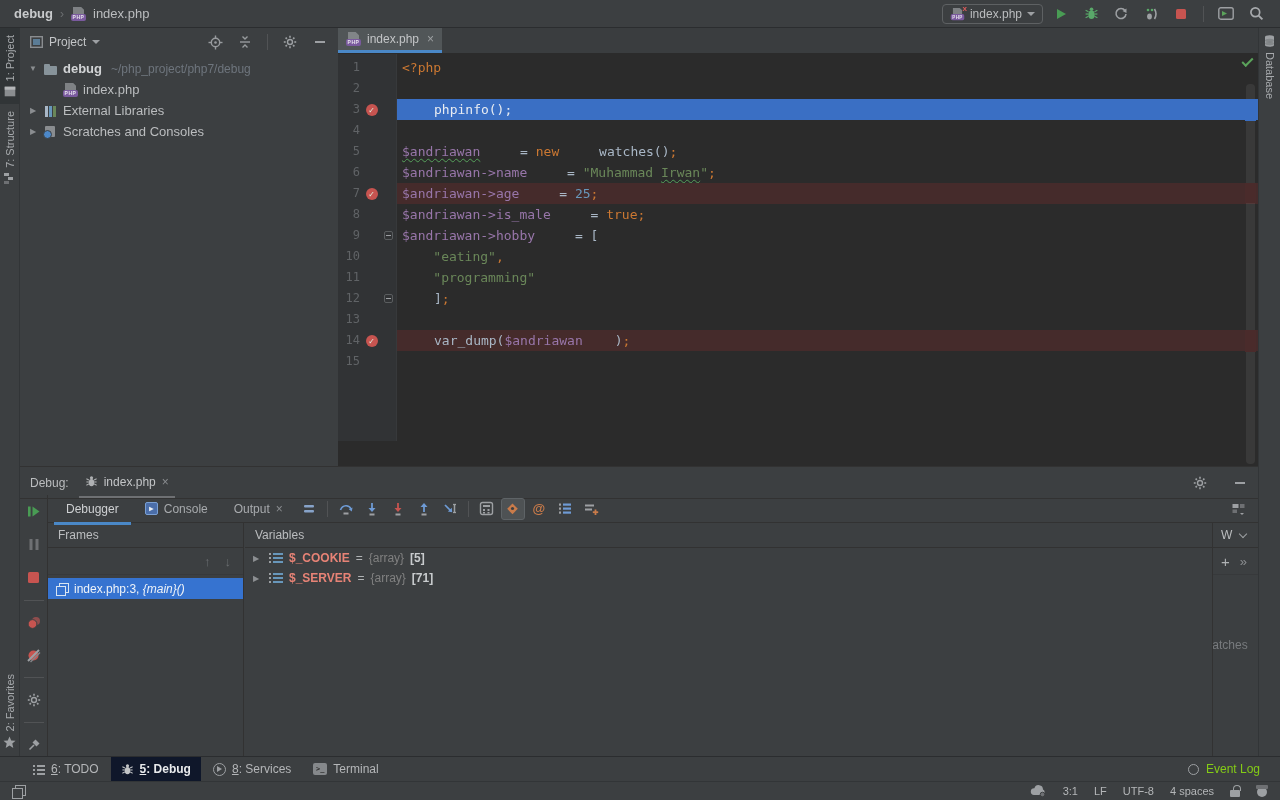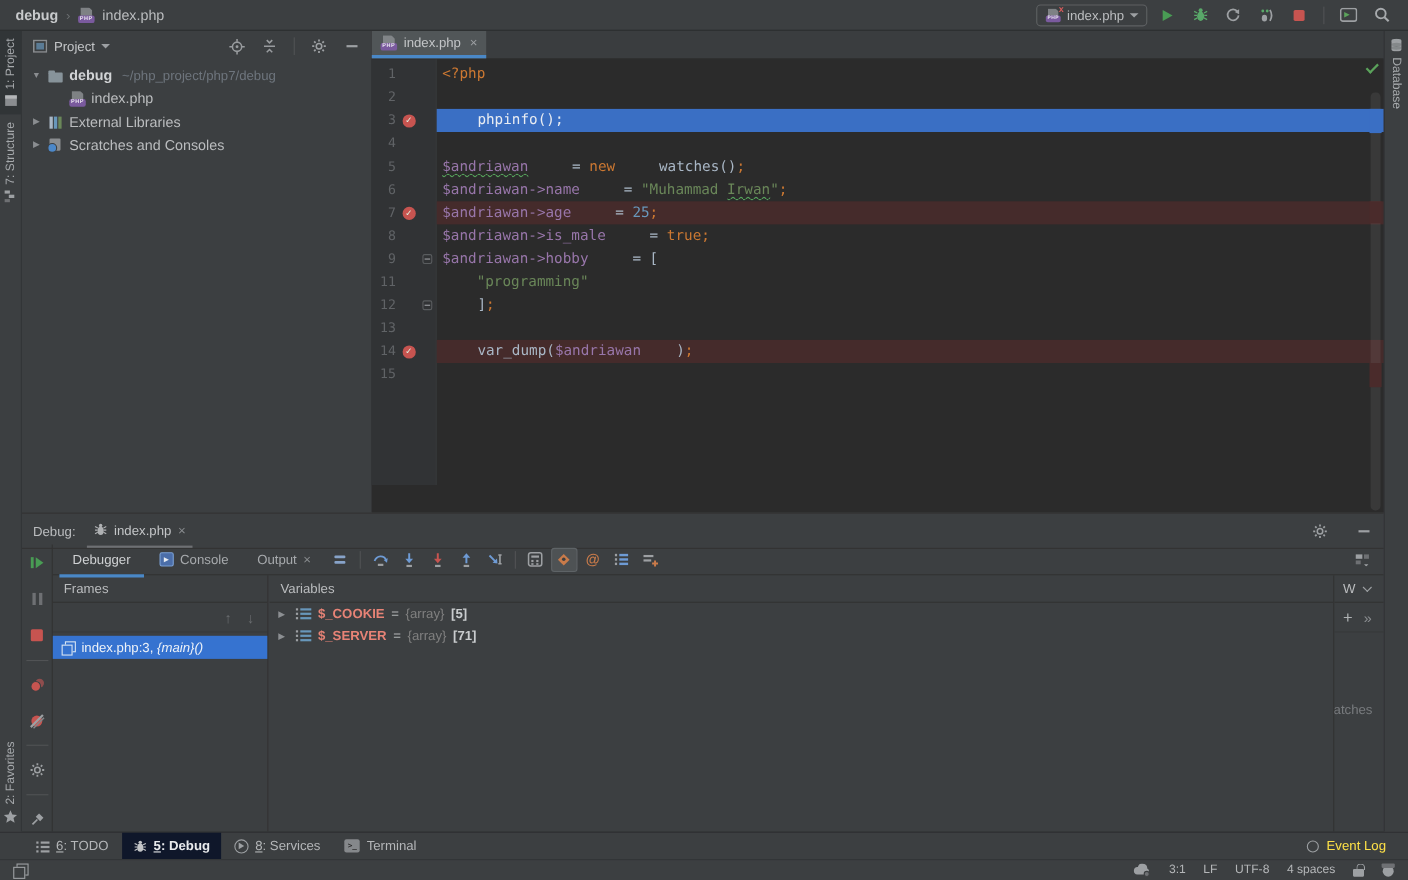--- a/index.html
+++ b/index.html
@@ -149,21 +149,21 @@
   .w-plus { font-size:15px; color:#AFB2B4; }
   .w-more { font-size:13px; color:#8A8D90; letter-spacing:-1px;}
   .watches-empty { position:absolute; top:115px; left:-28px; white-space:nowrap; color:#787B7E; font-size:12px;}
 
   
   .bottom-bar { position:absolute; left:0; bottom:19px; width:1280px; height:25px; background:#3C3F41;
     border-top:1px solid #2B2D2F; display:flex; align-items:center; padding-left:22px; gap:2px;}
   .bb-item { display:flex; align-items:center; gap:6px; height:100%; padding:0 10px; color:#B4B6B8; font-size:12px;}
   .bb-item.active { background:#0f172a; color:#E8EAEC; font-weight:bold;}
   .u { text-decoration:underline; }
-  .bb-right { margin-left:auto; display:flex; align-items:center; gap:7px; padding-right:20px; color:#fde047;}
+  .bb-right { margin-left:auto; display:flex; align-items:center; gap:7px; padding-right:20px; color:#84cc16;}
   .evlog-ic { width:11px; height:11px; border:1.6px solid #9DA0A3; border-radius:50%;}
   .todo-ic { position:relative; width:13px; height:11px;}
   .todo-ic::before{ content:""; position:absolute; left:5px; top:1px; width:8px; height:2px; background:#9DA0A3;
     box-shadow:0 4px 0 #9DA0A3, 0 8px 0 #9DA0A3;}
   .todo-ic::after{ content:""; position:absolute; left:1px; top:1px; width:2px; height:2px; background:#9DA0A3;
     box-shadow:0 4px 0 #9DA0A3, 0 8px 0 #9DA0A3;}
   .serv-ic { width:13px; height:13px; border:1.5px solid #9DA0A3; border-radius:50%; position:relative;}
   .serv-ic::after { content:""; position:absolute; left:3.5px; top:2.5px; width:0; height:0;
     border-left:5px solid #9DA0A3; border-top:3px solid transparent; border-bottom:3px solid transparent;}
   .term-ic { width:14px; height:12px; background:#85888B; border-radius:2px; color:#2B2B2B; font-size:7px;
@@ -391,20 +391,21 @@
     <div class="code-lines" id="code-lines">
         <div class="code-line"><div class="gut"><span class="ln">1</span><span class="bpcol"></span><span class="foldcol"></span></div><div class="codetxt"><span class="kw">&lt;?php</span></div></div>
         <div class="code-line"><div class="gut"><span class="ln">2</span><span class="bpcol"></span><span class="foldcol"></span></div><div class="codetxt"></div></div>
         <div class="code-line hl-exec"><div class="gut"><span class="ln">3</span><span class="bpcol"><span class="bp-dot">✓</span></span><span class="foldcol"></span></div><div class="codetxt"><span class="def">phpinfo()</span><span class="kw">;</span></div></div>
         <div class="code-line"><div class="gut"><span class="ln">4</span><span class="bpcol"></span><span class="foldcol"></span></div><div class="codetxt"></div></div>
         <div class="code-line"><div class="gut"><span class="ln">5</span><span class="bpcol"></span><span class="foldcol"></span></div><div class="codetxt"><span class="var typo">$andriawan</span><span class="def"> = </span><span class="kw">new</span><span class="def"> watches()</span><span class="kw">;</span></div></div>
         <div class="code-line"><div class="gut"><span class="ln">6</span><span class="bpcol"></span><span class="foldcol"></span></div><div class="codetxt"><span class="var">$andriawan-&gt;name</span><span class="def"> = </span><span class="str">"Muhammad </span><span class="str typo">Irwan</span><span class="str">"</span><span class="kw">;</span></div></div>
         <div class="code-line hl-bp"><div class="gut"><span class="ln">7</span><span class="bpcol"><span class="bp-dot">✓</span></span><span class="foldcol"></span></div><div class="codetxt"><span class="var">$andriawan-&gt;age</span><span class="def"> = </span><span class="num">25</span><span class="kw">;</span></div></div>
         <div class="code-line"><div class="gut"><span class="ln">8</span><span class="bpcol"></span><span class="foldcol"></span></div><div class="codetxt"><span class="var">$andriawan-&gt;is_male</span><span class="def"> = </span><span class="kw">true</span><span class="kw">;</span></div></div>
         <div class="code-line"><div class="gut"><span class="ln">9</span><span class="bpcol"></span><span class="foldcol"><span class="fold-mark"></span></span></div><div class="codetxt"><span class="var">$andriawan-&gt;hobby</span><span class="def"> = [</span></div></div>
+        <div class="code-line"><div class="gut"><span class="ln">10</span><span class="bpcol"></span><span class="foldcol"></span></div><div class="codetxt"><span class="str">    "eating"</span><span class="kw">,</span></div></div>
         <div class="code-line"><div class="gut"><span class="ln">11</span><span class="bpcol"></span><span class="foldcol"></span></div><div class="codetxt"><span class="str">    "programming"</span></div></div>
         <div class="code-line"><div class="gut"><span class="ln">12</span><span class="bpcol"></span><span class="foldcol"><span class="fold-mark"></span></span></div><div class="codetxt"><span class="def">]</span><span class="kw">;</span></div></div>
         <div class="code-line"><div class="gut"><span class="ln">13</span><span class="bpcol"></span><span class="foldcol"></span></div><div class="codetxt"></div></div>
         <div class="code-line hl-bp"><div class="gut"><span class="ln">14</span><span class="bpcol"><span class="bp-dot">✓</span></span><span class="foldcol"></span></div><div class="codetxt"><span class="def">var_dump(</span><span class="var">$andriawan</span><span class="def">)</span><span class="kw">;</span></div></div>
         <div class="code-line"><div class="gut"><span class="ln">15</span><span class="bpcol"></span><span class="foldcol"></span></div><div class="codetxt"></div></div>
       </div>
     <div class="insp-check"></div>
     <div class="sb-thumb"></div>
     <div class="sb-mark sb-blue"></div>
     <div class="sb-mark sb-red1"></div>

